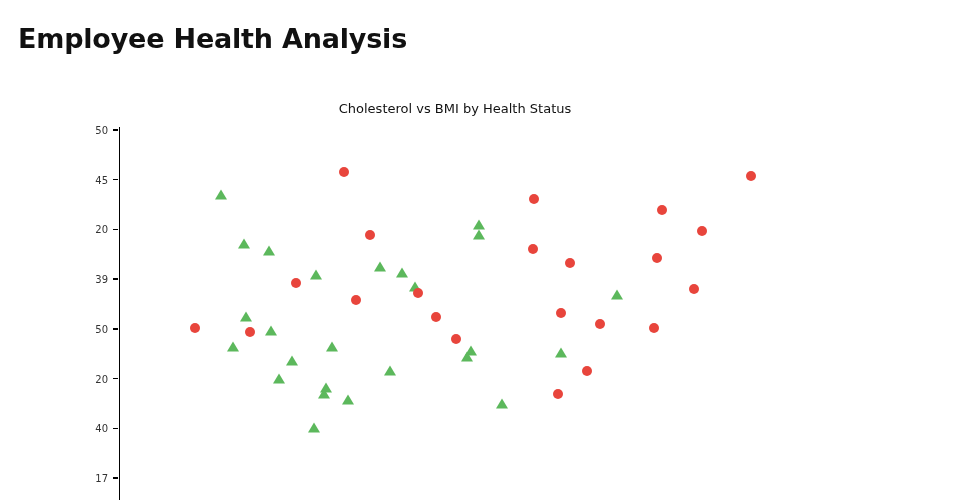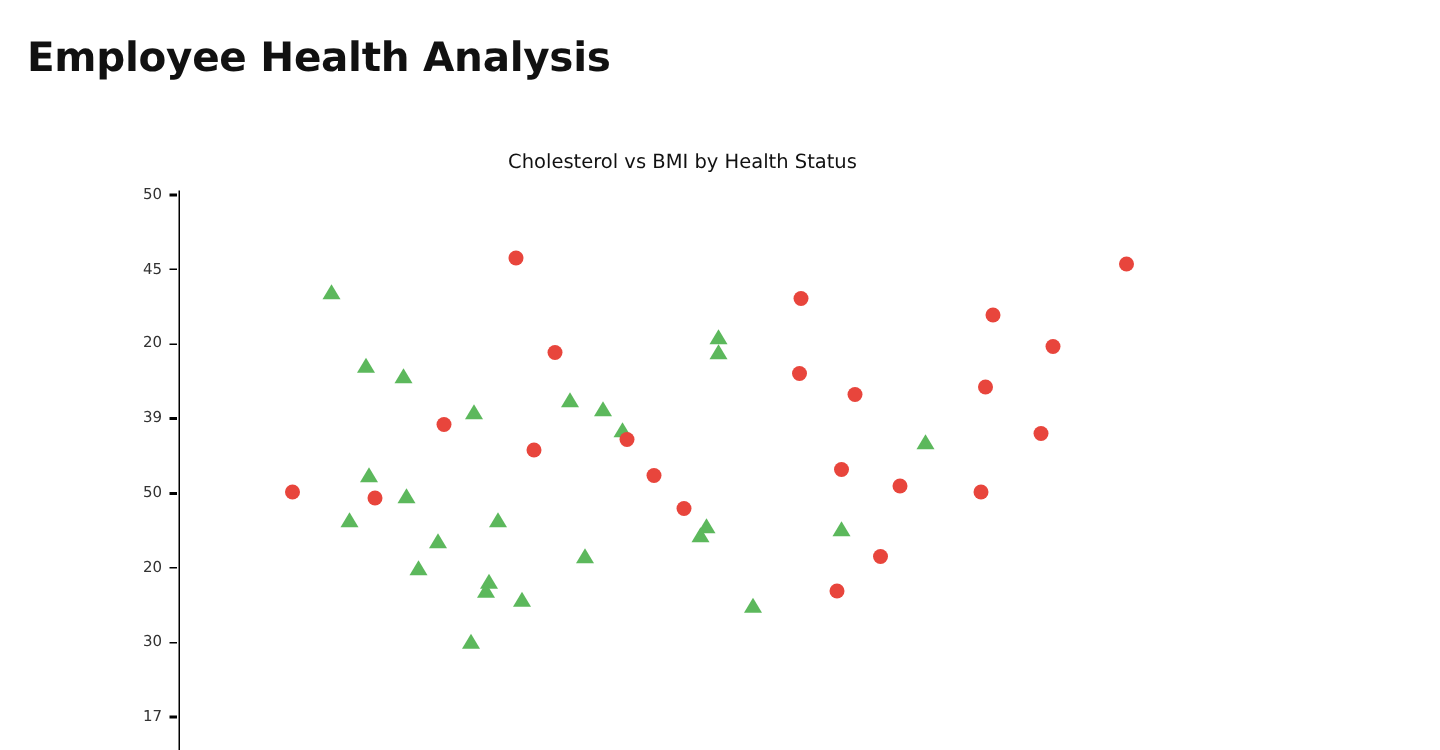--- a/index.html
+++ b/index.html
@@ -181,21 +181,21 @@
       <div class="y-tick-mark" style="top: 328.157px;"></div>
       <div class="y-tick-label-wrap" style="top: 328.857px;">
         <div class="y-tick-label">50</div>
       </div>
       <div class="y-tick-mark" style="top: 377.871px;"></div>
       <div class="y-tick-label-wrap" style="top: 378.571px;">
         <div class="y-tick-label">20</div>
       </div>
       <div class="y-tick-mark" style="top: 427.586px;"></div>
       <div class="y-tick-label-wrap" style="top: 428.286px;">
-        <div class="y-tick-label">30</div>
+        <div class="y-tick-label">40</div>
       </div>
       <div class="y-tick-mark" style="top: 477.3px;"></div>
       <div class="y-tick-label-wrap" style="top: 478px;">
         <div class="y-tick-label">17</div>
       </div>
     </div>
 
   <div id="plot-area"></div>
 
 

